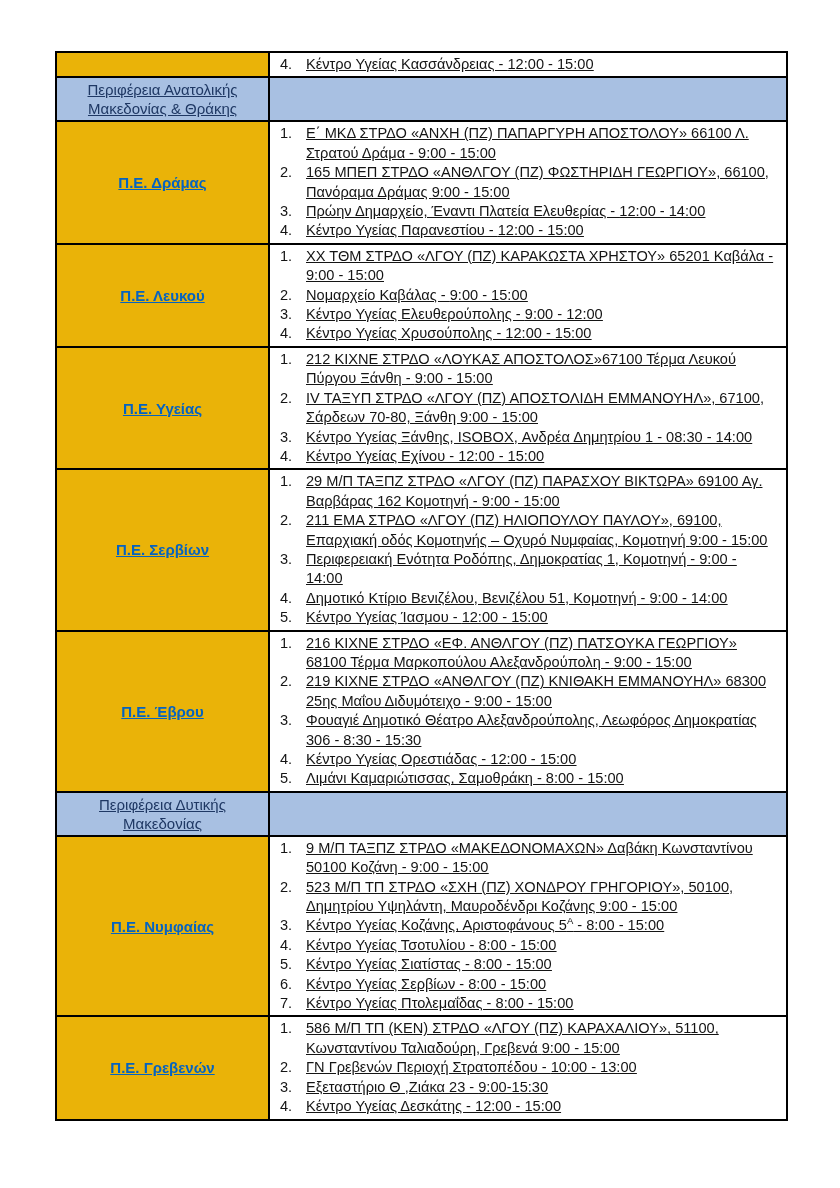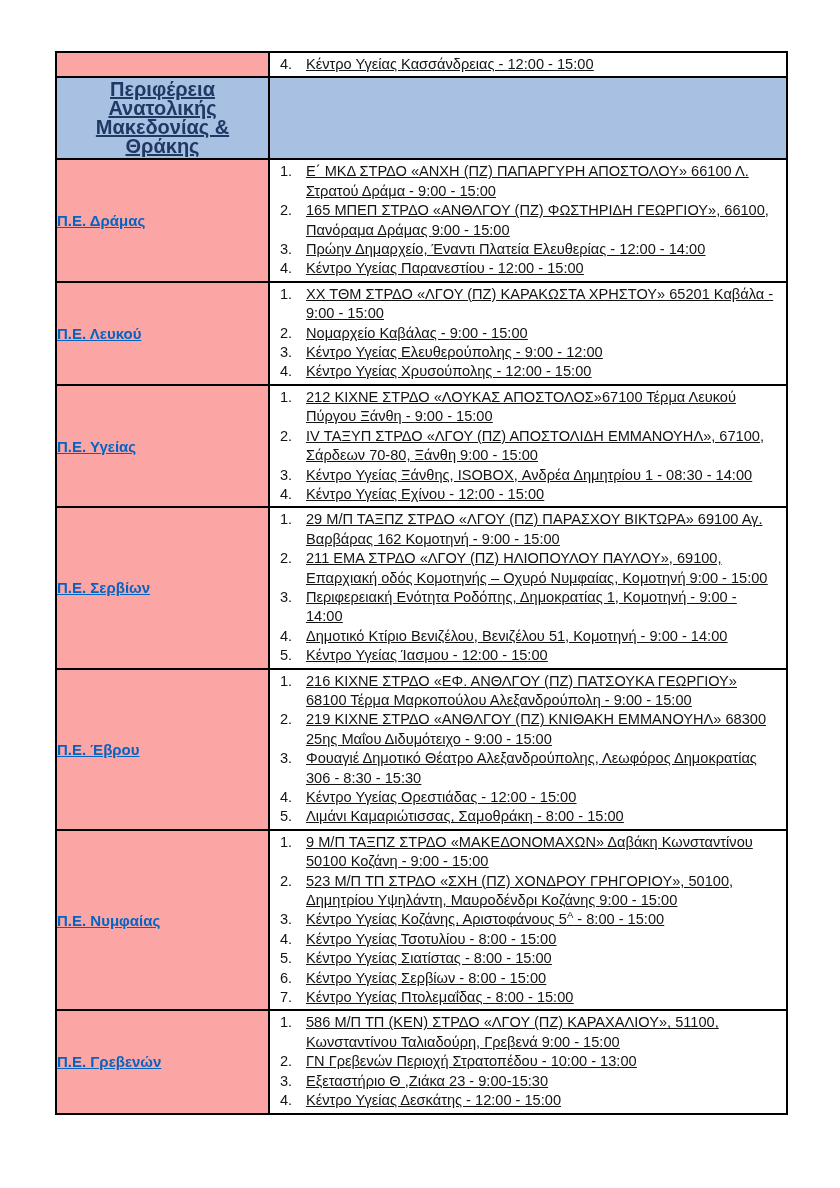--- a/index.html
+++ b/index.html
@@ -29,28 +29,29 @@
     padding: 0;
     vertical-align: middle;
   }
   td.hcell {
     background: var(--header-bg, #a8c0e2);
   }
   .hlabel {
     display: block;
     text-align: center;
     color: var(--header-text, #1f3864);
-    font-weight: bold;
-    text-decoration: underline;
-    font-size: 20px;
+    font-weight: normal;
+    text-decoration: underline;
+    font-size: 15px;
     line-height: 19px;
     padding: 2px 8px;
   }
   td.rcell {
-    background: #fca5a5;
+    text-align: center;
+    background: #eab308;
   }
   .rlink {
     color: var(--link-color, #0563c1);
     font-weight: bold;
     text-decoration: underline;
     font-size: 15px;
     line-height: 19px;
     cursor: pointer;
   }
   td.icell {
@@ -214,20 +215,26 @@
               <span class="num">4.</span>
               <span class="itext">Κέντρο Υγείας Ορεστιάδας - <span class="time">12:00 - 15:00</span></span>
             </div>
             <div class="item">
               <span class="num">5.</span>
               <span class="itext">Λιμάνι Καμαριώτισσας, Σαμοθράκη - <span class="time">8:00 - 15:00</span></span>
             </div>
           </td>
         </tr>
         <tr>
+          <td class="hcell">
+            <span class="hlabel">Περιφέρεια Δυτικής Μακεδονίας</span>
+          </td>
+          <td class="hcell"></td>
+        </tr>
+        <tr>
           <td class="rcell"><span class="rlink">Π.Ε. Νυμφαίας</span></td>
           <td class="icell">
             <div class="item">
               <span class="num">1.</span>
               <span class="itext">9 Μ/Π ΤΑΞΠΖ ΣΤΡΔΟ «ΜΑΚΕΔΟΝΟΜΑΧΩΝ» Δαβάκη Κωνσταντίνου 50100 Κοζάνη - <span class="time">9:00 - 15:00</span></span>
             </div>
             <div class="item">
               <span class="num">2.</span>
               <span class="itext">523 Μ/Π ΤΠ ΣΤΡΔΟ «ΣΧΗ (ΠΖ) ΧΟΝΔΡΟΥ ΓΡΗΓΟΡΙΟΥ», 50100, Δημητρίου Υψηλάντη, Μαυροδένδρι Κοζάνης <span class="time">9:00 - 15:00</span></span>
             </div>

